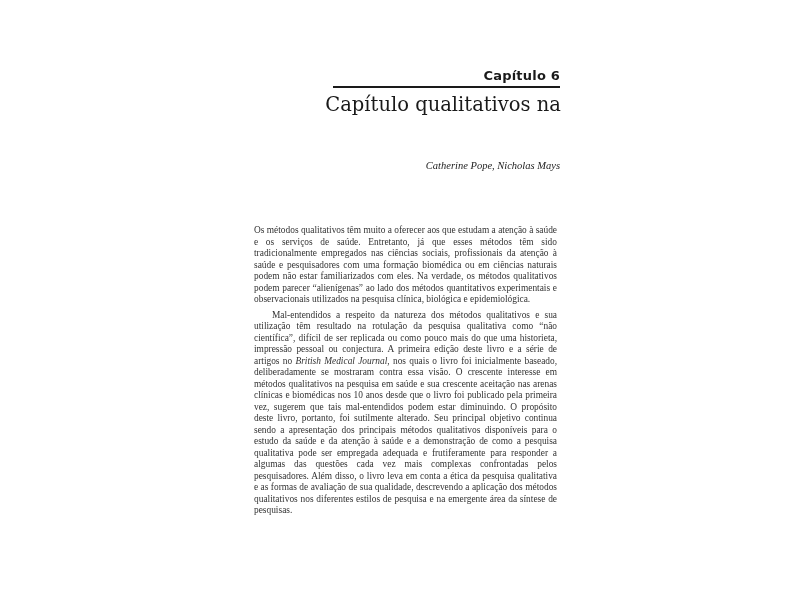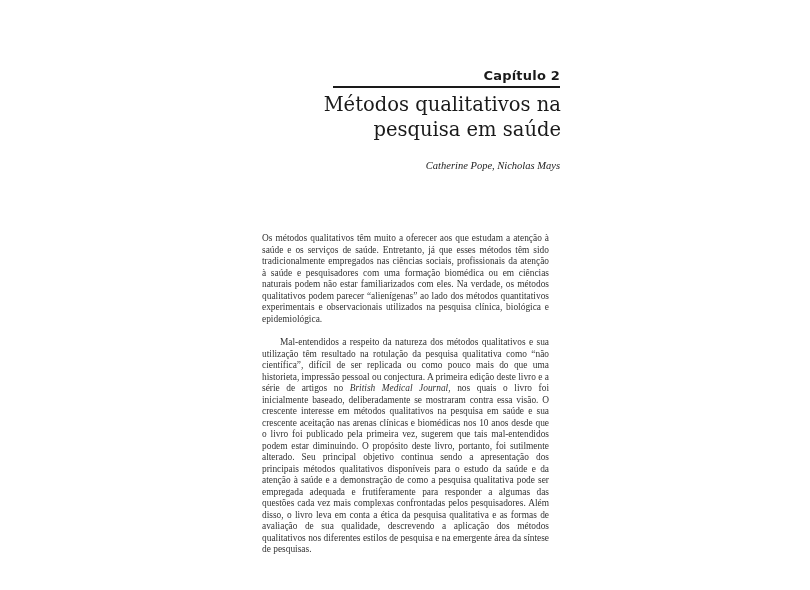--- a/index.html
+++ b/index.html
@@ -57,37 +57,36 @@
       left: 250px;
       top: 221px;
       width: 311px;
       font-family: "Liberation Serif", serif;
       font-size: 9.4px;
       line-height: 11.5px;
       color: #333;
       text-align: justify;
     }
     .body-text p {
-      margin: 12px;
+      margin: 4px;
     }
     .body-text p.indent {
       text-indent: 18px;
     }
     .body-text em {
     }
   </style>
 </head>
 <body>
 
 <div>
-  <div class="chapter-label">Capítulo 2</div>
+  <div class="chapter-label">Capítulo 6</div>
   <div class="chapter-rule"></div>
   <div class="chapter-title">
-    <div>Métodos qualitativos na</div>
-    <div>pesquisa em saúde</div>
+    <div>Capítulo qualitativos na</div>
   </div>
   <div class="authors">Catherine Pope, Nicholas Mays</div>
 
   <div class="body-text">
     <p>Os métodos qualitativos têm muito a oferecer aos que estudam a atenção à saúde e os serviços de saúde. Entretanto, já que esses métodos têm sido tradicionalmente empregados nas ciências sociais, profissionais da atenção à saúde e pesquisadores com uma formação biomédica ou em ciências naturais podem não estar familiarizados com eles. Na verdade, os métodos qualitativos podem parecer “alienígenas” ao lado dos métodos quantitativos experimentais e observacionais utilizados na pesquisa clínica, biológica e epidemiológica.</p>
     <p class="indent"><span>Mal-entendidos a respeito da natureza dos métodos qualitativos e sua utilização têm resultado na rotulação da pesquisa qualitativa como “não científica”, difícil de ser replicada ou como pouco mais do que uma historieta, impressão pessoal ou conjectura. A primeira edição deste livro e a série de artigos no </span><em>British Medical Journal,</em><span> nos quais o livro foi inicialmente baseado, deliberadamente se mostraram contra essa visão. O crescente interesse em métodos qualitativos na pesquisa em saúde e sua crescente aceitação nas arenas clínicas e biomédicas nos 10 anos desde que o livro foi publicado pela primeira vez, sugerem que tais mal-entendidos podem estar diminuindo. O propósito deste livro, portanto, foi sutilmente alterado. Seu principal objetivo continua sendo a apresentação dos principais métodos qualitativos disponíveis para o estudo da saúde e da atenção à saúde e a demonstração de como a pesquisa qualitativa pode ser empregada adequada e frutiferamente para responder a algumas das questões cada vez mais complexas confrontadas pelos pesquisadores. Além disso, o livro leva em conta a ética da pesquisa qualitativa e as formas de avaliação de sua qualidade, descrevendo a aplicação dos métodos qualitativos nos diferentes estilos de pesquisa e na emergente área da síntese de pesquisas.</span></p>
   </div>
 </div>
 
 </body></html>

